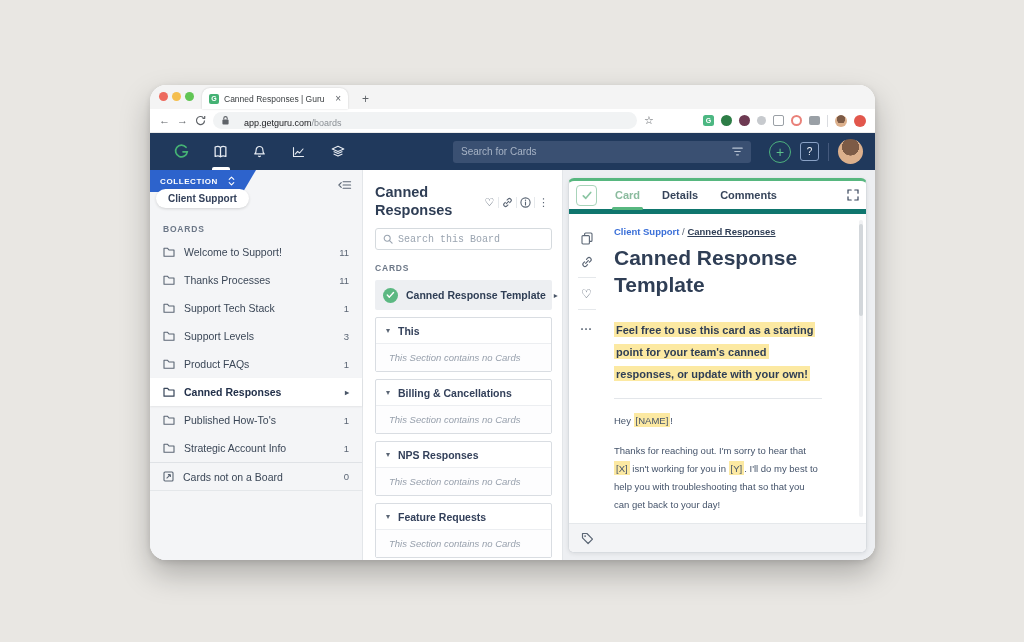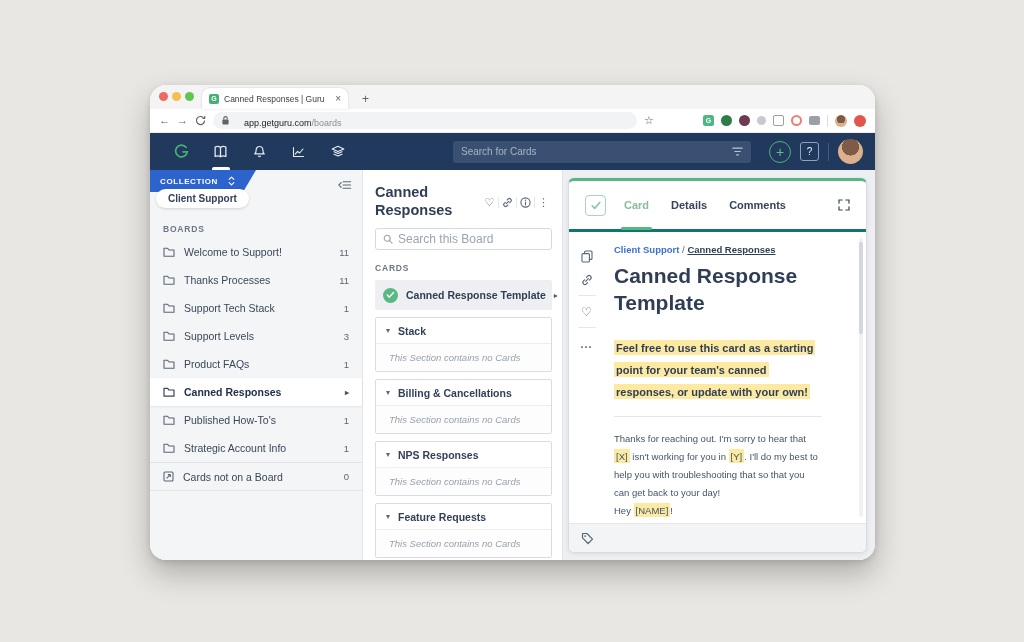--- a/index.html
+++ b/index.html
@@ -98,21 +98,21 @@
                  padding:13px 10px 0 12px; flex:none; }
   .bp-header { display:flex; }
   .bp-title { font-size:14.5px; font-weight:bold; color:#2f3e55; line-height:1.25; width:92px; }
   .bp-icons { margin-left:auto; display:flex; align-items:center; margin-top:2px; color:#5b6675; }
   .bp-ic { width:17px; display:flex; justify-content:center; align-items:center; }
   .bp-ic.glyph { font-size:11px; line-height:1; }
   .bp-ic-sep { width:1px; height:11px; background:#e6e9ec; }
   .bp-search { margin-top:9px; height:22px; border:1px solid #d5dade; border-radius:3px;
                display:flex; align-items:center; padding:0 7px; gap:5px; color:#9aa4b0; }
   .bp-search input { flex:1; border:none; outline:none; background:transparent; min-width:0;
-                     font-family:Liberation Sans, sans-serif; font-size:12px; color:#3b4757; }
+                     font-family:Liberation Mono, monospace; font-size:10px; color:#3b4757; }
   .bp-search input::placeholder { color:#9aa4b0; }
   .cards-label { margin-top:13px; font-size:8.5px; font-weight:bold; letter-spacing:.8px; color:#6c7787; }
   .card-item { margin-top:7px; height:30px; background:#edeff2; border-radius:2px;
                display:flex; align-items:center; padding:0 8px; gap:8px; }
   .check-badge { width:15px; height:15px; border-radius:50%; background:#5cb882; flex:none;
                  display:flex; align-items:center; justify-content:center; }
   .card-item .c-label { flex:1; font-size:10.5px; font-weight:bold; color:#2f3e55; white-space:nowrap; }
   .card-item .c-arrow { font-size:8px; color:#4a5668; }
   .section { margin-top:7px; border:1px solid #d9dde2; border-radius:2px; }
   .section-head { height:25px; display:flex; align-items:center; padding:0 10px; gap:8px; }
@@ -120,22 +120,22 @@
   .section-title { font-size:10.5px; font-weight:bold; color:#33405a; }
   .section-empty { border-top:1px solid #eceef1; background:#fdfdfe; height:28px;
                    display:flex; align-items:center; padding:0 13px; }
   .section-empty span { font-size:9.5px; font-style:italic; color:#98a1ad; }
 
   
   .card-area { flex:1; padding:8px 8px 7px 5px; }
   .cardbox { height:100%; background:#fff; border:1px solid #d8dce0; border-top:3px solid #57b77f;
              border-radius:6px; box-shadow:0 1px 4px rgba(0,0,0,.08);
              display:flex; flex-direction:column; overflow:hidden; }
-  .card-head { height:51px; display:flex; align-items:center; padding:0 16px;
-               border-bottom:3px solid #0f766e; flex:none; }
+  .card-head { height:33px; display:flex; align-items:center; padding:0 7px;
+               border-bottom:5px solid #0f766e; flex:none; }
   .verify-btn { width:21px; height:21px; border:1.5px solid #a8d4ba; border-radius:4px;
                 display:flex; align-items:center; justify-content:center; flex:none; }
   .tabs { display:flex; margin-left:18px; gap:22px; height:100%; }
   .tab-item { font-size:11px; font-weight:bold; color:#36445a; position:relative;
               display:flex; align-items:center; height:100%; }
   .tab-item.active { color:#8abb9e; }
   .tab-item.active::after { content:""; position:absolute; bottom:-1px; left:-3px; right:-3px;
               height:3px; background:#57b77f; border-radius:2px; }
   .expand-btn { margin-left:auto; color:#36445a; display:flex; }
 
@@ -391,21 +391,21 @@
               <path d="M1.4 4.6 3.7 6.9 8.4 1.6"></path>
             </svg>
         </span>
         <span class="c-label">Canned Response Template</span>
         <span class="c-arrow">▸</span>
       </div>
 
       <div class="section">
         <div class="section-head">
           <span class="section-caret">▾</span>
-          <span class="section-title">Stack</span>
+          <span class="section-title">This</span>
         </div>
         <div class="section-empty">
           <span>This Section contains no Cards</span>
         </div>
       </div>
       <div class="section">
         <div class="section-head">
           <span class="section-caret">▾</span>
           <span class="section-title">Billing &amp; Cancellations</span>
         </div>
@@ -474,22 +474,22 @@
             <span class="rail-item rail-dots">...</span>
           </div>
 
           <div class="doc">
             <div class="breadcrumb">
               <span class="bc-col">Client Support</span><span class="bc-sep"> / </span><span class="bc-board">Canned Responses</span>
             </div>
             <h1 class="doc-title">Canned Response Template</h1>
             <p class="intro"><span class="hl">Feel free to use this card as a starting point for your team's canned responses, or update with your own!</span></p>
             <hr class="doc-hr">
+            <p class="para"><span>Hey </span><span class="hl">[NAME]</span><span>!</span></p>
             <p class="para mt"><span>Thanks for reaching out. I'm sorry to hear that </span><span class="hl">[X]</span><span> isn't working for you in </span><span class="hl">[Y]</span><span>. I'll do my best to help you with troubleshooting that so that you can get back to your day!</span></p>
-            <p class="para"><span>Hey </span><span class="hl">[NAME]</span><span>!</span></p>
             <p class="para mt">Here are a few things I need from you:</p>
 
           </div>
 
           <div class="scrollbar">
             <span class="scroll-thumb"></span>
           </div>
         </div>
 
         <div class="card-foot">

